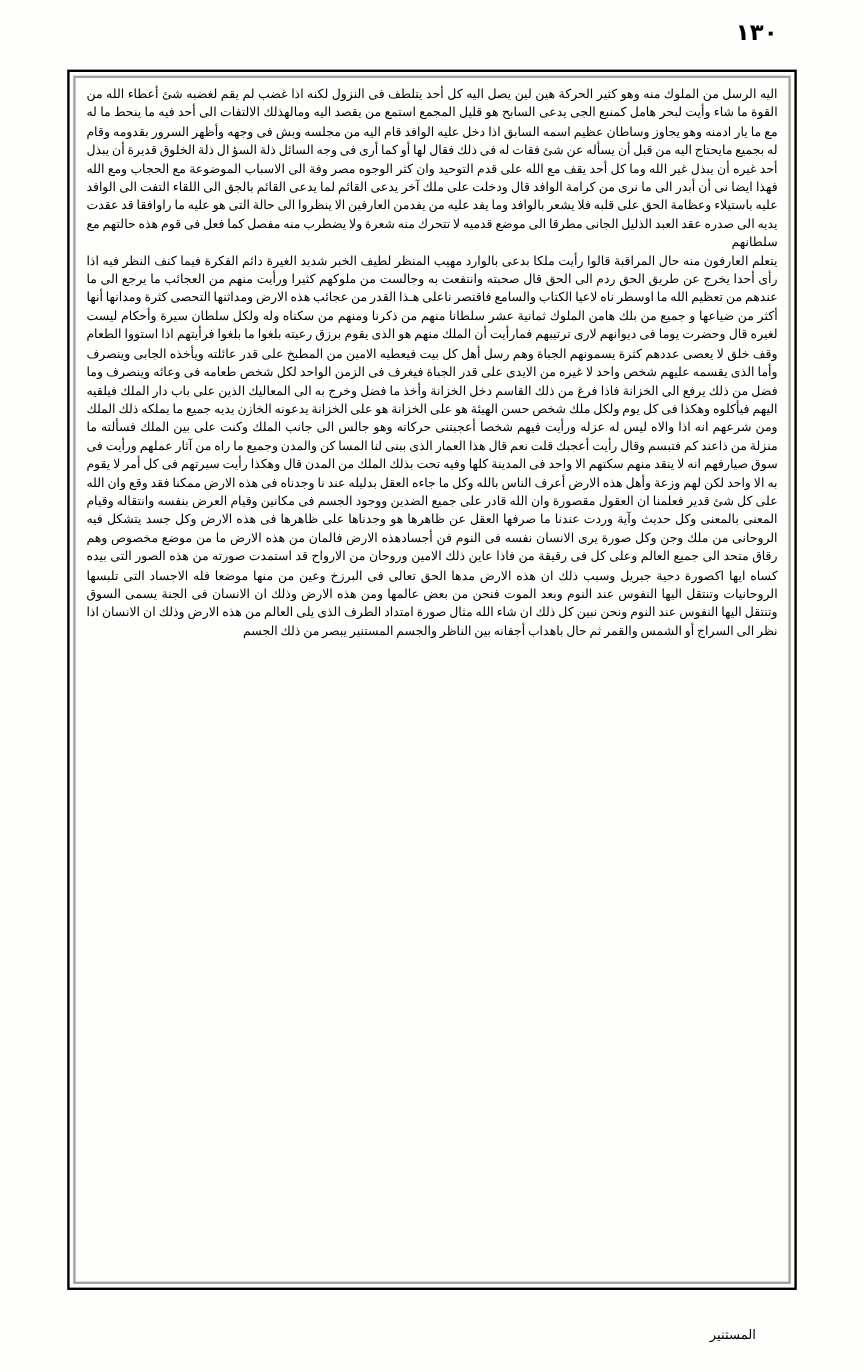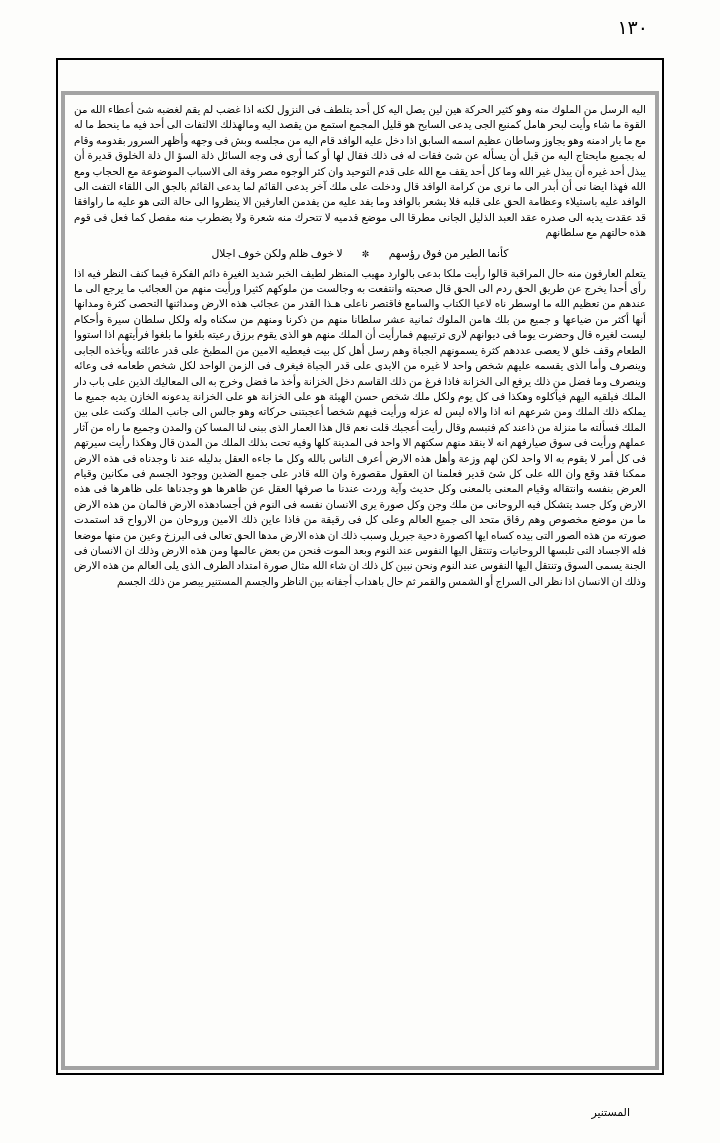--- a/index.html
+++ b/index.html
@@ -18,42 +18,41 @@
   .page {
     position: absolute;
     inset: 0;
     background: #fdfdfb;
   }
   .page-number {
     position: absolute;
     top: 16px;
     right: 72px;
     font-size: 19px;
-    font-weight: normal;
+    font-weight: bold;
     letter-spacing: 1px;
     direction: rtl;
     font-family: "DejaVu Sans", sans-serif;
   }
   .frame {
     position: absolute;
     top: 58px;
     left: 56px;
     right: 56px;
     bottom: 68px;
     border: 2px solid #000;
     padding: 0;
     box-sizing: border-box;
   }
   .frame-inner {
     position: absolute;
     inset: 3px;
-    border: 4px solid #a3a3a3;
+    border: 2px solid #a3a3a3;
     box-sizing: border-box;
     overflow: hidden;
-    margin-top: 28px;
   }
   .text-body {
     direction: rtl;
     text-align: justify;
     padding: 7px 9px 4px 9px;
     box-sizing: border-box;
     font-size: 10.4px;
     line-height: 15.4px;
     font-family: "DejaVu Sans", sans-serif;
     letter-spacing: -0.2px;
@@ -99,25 +98,20 @@
 
   <div class="page-number">١٣٠</div>
 
   <div class="frame">
     <div class="frame-inner">
 
       <div class="text-body">
 
         <p>اليه الرسل من الملوك منه وهو كثير الحركة هين لين يصل اليه كل أحد يتلطف فى النزول لكنه اذا غضب لم يقم لغضبه شئ أعطاء الله من القوة ما شاء وأيت لبحر هامل كمنبع الجى يدعى السابح هو قليل المجمع استمع من يقصد اليه ومالهذلك الالتفات الى أحد فيه ما ينحط ما له مع ما يار ادمنه وهو يجاوز وساطان عظيم اسمه السابق اذا دخل عليه الوافد قام اليه من مجلسه وبش فى وجهه وأظهر السرور بقدومه وقام له بجميع مايحتاج اليه من قبل أن يسأله عن شئ فقات له فى ذلك فقال لها أو كما أرى فى وجه السائل ذلة السؤ ال ذلة الخلوق قديرة أن يبذل أحد غيره أن يبذل غير الله وما كل أحد يقف مع الله على قدم التوحيد وان كثر الوجوه مصر وفة الى الاسباب الموضوعة مع الحجاب ومع الله فهذا ايضا نى أن أبدر الى ما نرى من كرامة الوافد قال ودخلت على ملك آخر يدعى القائم لما يدعى القائم بالجق الى اللقاء التفت الى الوافد عليه باستيلاء وعظامة الحق على قلبه فلا يشعر بالوافد وما يفد عليه من يفدمن العارفين الا ينظروا الى حالة التى هو عليه ما راوافقا قد عقدت يديه الى صدره عقد العبد الذليل الجانى مطرقا الى موضع قدميه لا تتحرك منه شعرة ولا يضطرب منه مفصل كما فعل فى قوم هذه حالتهم مع سلطانهم</p>
 
-        <div class="poetry">
-          <span class="hemistich">كأنما الطير من فوق رؤسهم</span>
-          <span class="star">✼</span>
-          <span class="hemistich">لا خوف ظلم ولكن خوف اجلال</span>
-        </div>
 
         <p>يتعلم العارفون منه حال المراقبة قالوا رأيت ملكا بدعى بالوارد مهيب المنظر لطيف الخبر شديد الغيرة دائم الفكرة فيما كنف النظر فيه اذا رأى أحدا يخرج عن طريق الحق ردم الى الحق قال صحبته وانتفعت به وجالست من ملوكهم كثيرا ورأيت منهم من العجائب ما يرجع الى ما عندهم من تعظيم الله ما اوسطر ناه لاعيا الكتاب والسامع فاقتصر ناعلى هـذا القدر من عجائب هذه الارض ومداثنها التحصى كثرة ومدانها أنها أكثر من ضياعها و جميع من بلك هامن الملوك ثمانية عشر سلطانا منهم من ذكرنا ومنهم من سكناه وله ولكل سلطان سيرة وأحكام ليست لغيره قال وحضرت يوما فى ديوانهم لارى ترتيبهم فمارأيت أن الملك منهم هو الذى يقوم برزق رعيته بلغوا ما بلغوا فرأيتهم اذا استووا الطعام وقف خلق لا يعصى عددهم كثرة يسمونهم الجباة وهم رسل أهل كل بيت فيعطيه الامين من المطبخ على قدر عائلته ويأخذه الجابى وينصرف وأما الذى يقسمه عليهم شخص واحد لا غيره من الايدى على قدر الجباة فيغرف فى الزمن الواحد لكل شخص طعامه فى وعائه وينصرف وما فضل من ذلك يرفع الى الخزانة فاذا فرغ من ذلك القاسم دخل الخزانة وأخذ ما فضل وخرج به الى المعاليك الذين على باب دار الملك فيلقيه اليهم فيأكلوه وهكذا فى كل يوم ولكل ملك شخص حسن الهيئة هو على الخزانة هو على الخزانة يدعونه الخازن يديه جميع ما يملكه ذلك الملك ومن شرعهم انه اذا والاه ليس له عزله ورأيت فيهم شخصا أعجبتنى حركاته وهو جالس الى جانب الملك وكنت على بين الملك فسألته ما منزلة من ذاعند كم فتبسم وقال رأيت أعجبك قلت نعم قال هذا العمار الذى ببنى لنا المسا كن والمدن وجميع ما راه من آثار عملهم ورأيت فى سوق صيارفهم انه لا ينقد منهم سكتهم الا واحد فى المدينة كلها وفيه تحت بذلك الملك من المدن قال وهكذا رأيت سيرتهم فى كل أمر لا يقوم به الا واحد لكن لهم وزعة وأهل هذه الارض أعرف الناس بالله وكل ما جاءه العقل بدليله عند نا وجدناه فى هذه الارض ممكنا فقد وقع وان الله على كل شئ قدير فعلمنا ان العقول مقصورة وان الله قادر على جميع الضدين ووجود الجسم فى مكانين وقيام العرض بنفسه وانتقاله وقيام المعنى بالمعنى وكل حديث وآية وردت عندنا ما صرفها العقل عن ظاهرها هو وجدناها على ظاهرها فى هذه الارض وكل جسد يتشكل فيه الروحانى من ملك وجن وكل صورة يرى الانسان نفسه فى النوم فن أجسادهذه الارض فالمان من هذه الارض ما من موضع مخصوص وهم رقاق متحد الى جميع العالم وعلى كل فى رقيقة من فاذا عاين ذلك الامين وروحان من الارواح قد استمدت صورته من هذه الصور التى بيده كساه ايها اكصورة دحية جبريل وسبب ذلك ان هذه الارض مدها الحق تعالى فى البرزخ وعين من منها موضعا فله الاجساد التى تلبسها الروحانيات وتنتقل اليها النفوس عند النوم وبعد الموت فنحن من بعض عالمها ومن هذه الارض وذلك ان الانسان فى الجنة يسمى السوق وتنتقل اليها النفوس عند النوم ونحن نبين كل ذلك ان شاء الله مثال صورة امتداد الطرف الذى يلى العالم من هذه الارض وذلك ان الانسان اذا نظر الى السراج أو الشمس والقمر ثم حال باهداب أجفانه بين الناظر والجسم المستنير يبصر من ذلك الجسم</p>
 
       </div>
 
     </div>
   </div>
 
   <div class="catchword">المستنير</div>
 

